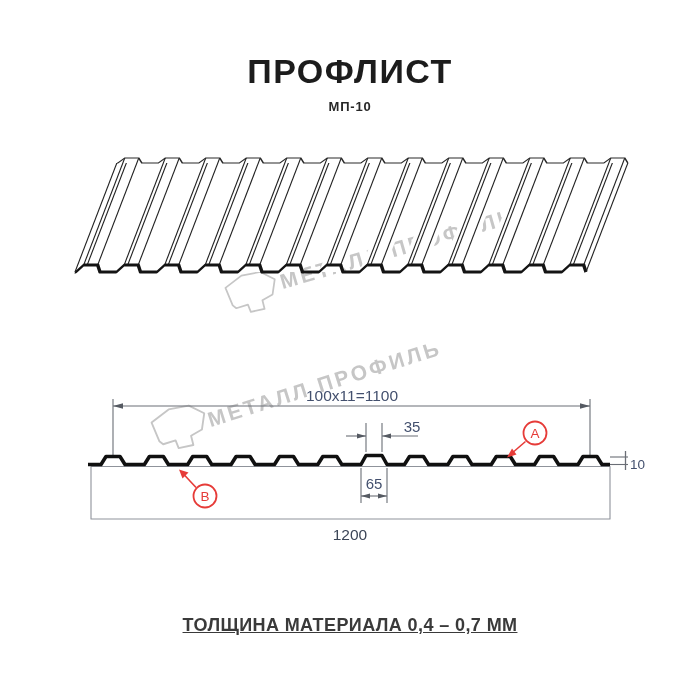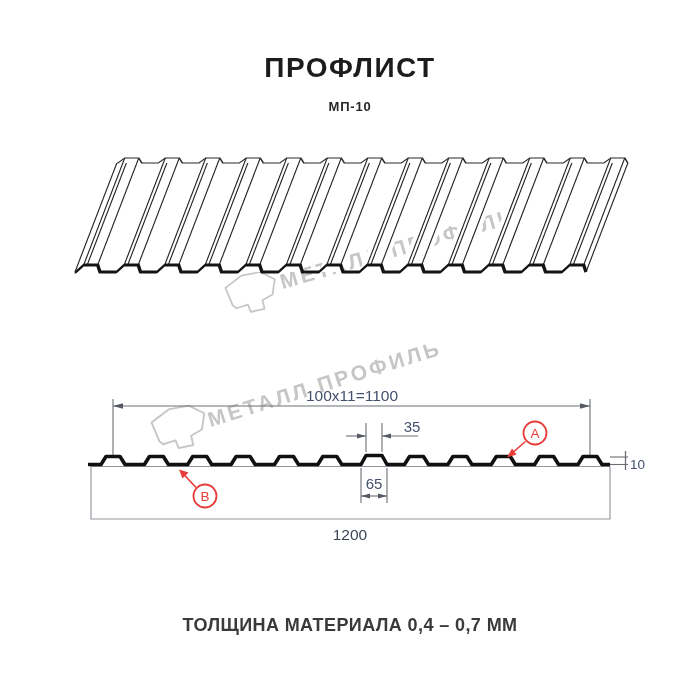--- a/index.html
+++ b/index.html
@@ -3,38 +3,38 @@
 <meta charset="utf-8">
 <style>
   html,body{margin:0;padding:0;background:#ffffff;}
   #canvas{
     position:relative;width:700px;height:700px;background:#ffffff;overflow:hidden;
     font-family:"Liberation Sans", sans-serif;
   }
   .abs{position:absolute;}
   #page-title{
     top:52px;left:0;width:700px;text-align:center;
-    font-size:28px;font-weight:800;letter-spacing:1.5px;color:#1c1c1c;z-index:3;
+    font-size:34px;font-weight:800;letter-spacing:1.5px;color:#1c1c1c;z-index:3;
   }
   #page-subtitle{
     top:99px;left:0;width:700px;text-align:center;
     font-size:13px;font-weight:700;letter-spacing:0.8px;color:#272727;z-index:3;
   }
   .wm-text{
     font-size:21px;font-weight:700;letter-spacing:3px;color:#c6c6c6;
     white-space:nowrap;z-index:1;transform-origin:0 100%;
   }
   #wm1-text{left:284px;top:270px;height:24px;transform:rotate(-16deg);}
   #wm2-text{left:212px;top:408px;height:24px;transform:rotate(-17.5deg);}
   #wm1-logo{left:224px;top:270px;z-index:1;}
   #wm2-logo{left:150px;top:404px;z-index:1;}
   #drawing{left:0;top:0;z-index:2;}
   #footer-caption{
     top:615px;left:0;width:700px;text-align:center;
-    font-size:18px;font-weight:700;letter-spacing:0.4px;color:#3a3a3a;z-index:3;
+    font-size:18px;font-weight:700;letter-spacing:0.4px;color:#3a3a3a;z-index:3;text-decoration:underline;
   }
   svg text{font-family:"Liberation Sans", sans-serif;}
 </style>
 </head>
 <body>
 
 <div id="canvas">
 
   <div id="page-title" class="abs">ПРОФЛИСТ</div>
   <div id="page-subtitle" class="abs">МП-10</div>

